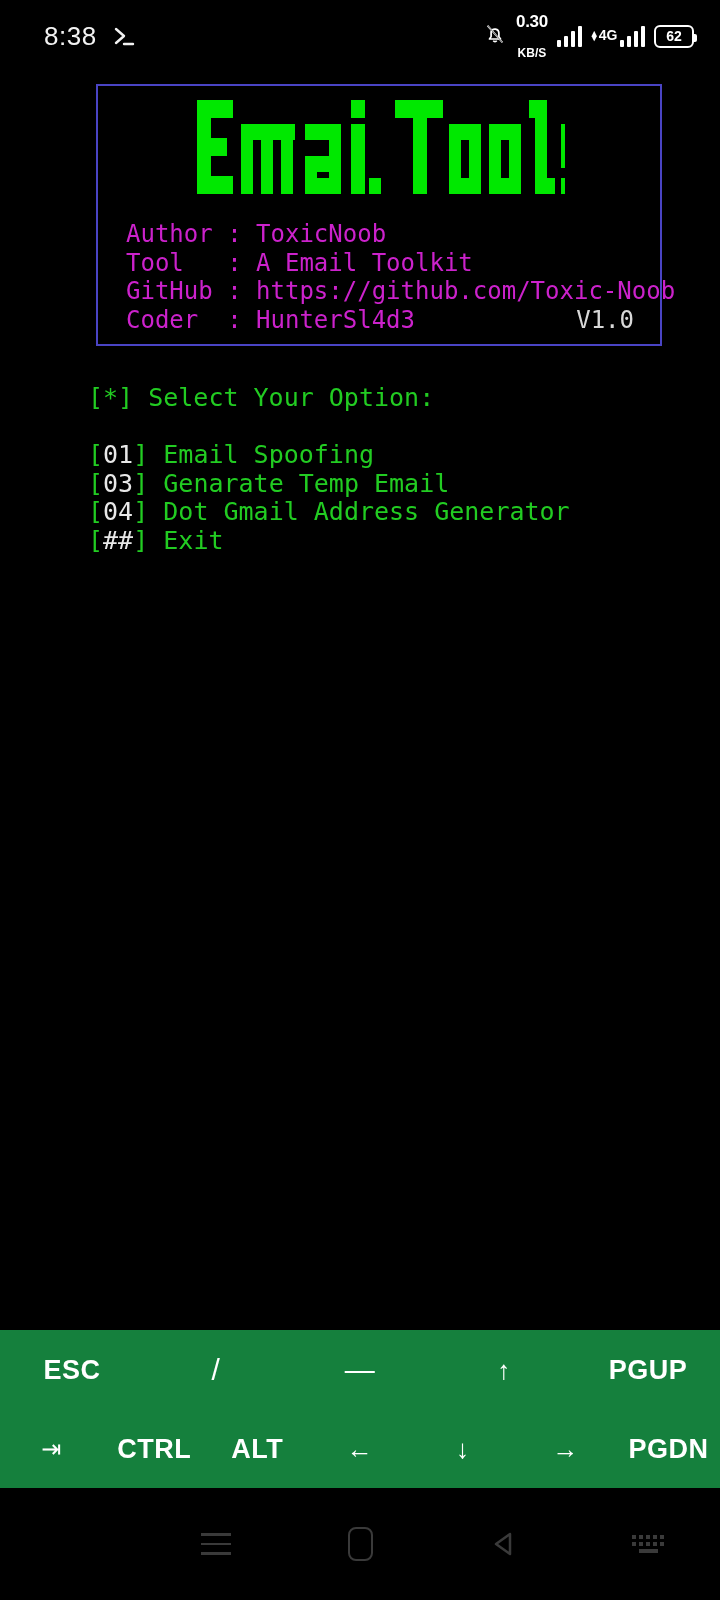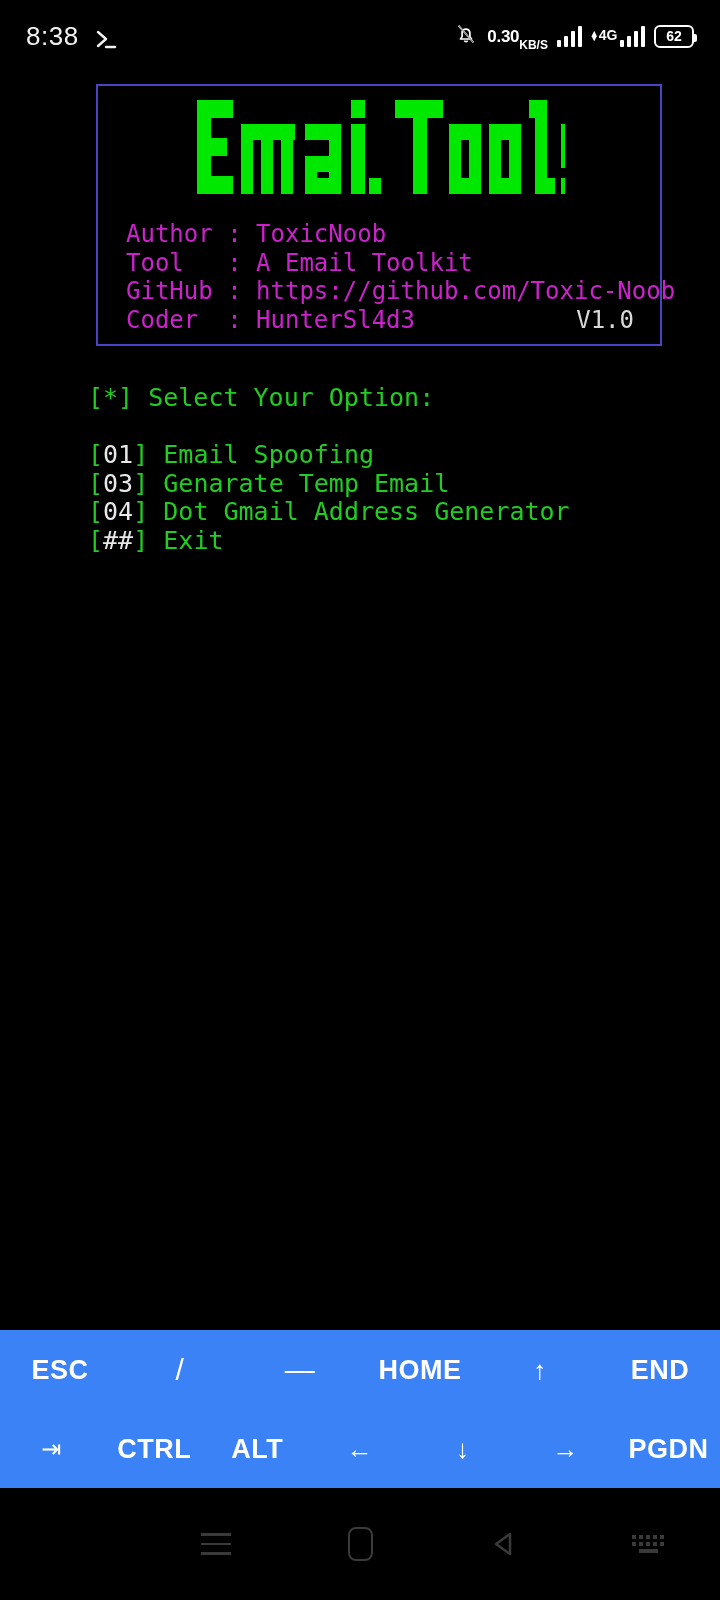--- a/index.html
+++ b/index.html
@@ -10,29 +10,29 @@
     overflow:hidden;
   }
   #screen { position:relative; width:720px; height:1600px; background:#000; }
 
   
   .statusbar {
     position:absolute; top:0; left:0; width:720px; height:72px;
     display:flex; align-items:center; justify-content:space-between;
     padding:0 26px;
   }
-  .sb-left { display:flex; gap:14px; }
+  .sb-left { display:flex; align-items:center; gap:14px;margin-left:18px; }
   .sb-time {
     color:#f2f2f2; font-family:"Liberation Sans", sans-serif;
     font-size:26px; letter-spacing:.5px;
   }
   .sb-prompt { color:#f2f2f2; display:flex; align-items:flex-end; }
   .sb-right { display:flex; align-items:center; gap:9px; }
   .sb-speed {
-    display:flex; flex-direction:row; align-items:center; line-height:1;
+    display:flex; flex-direction:column; align-items:center; line-height:1;
     font-family:"Liberation Sans", sans-serif; color:#fff;
   }
   .sb-speed .num { font-size:17px; font-weight:bold; letter-spacing:-.3px; }
   .sb-speed .unit { font-size:12px; font-weight:bold; margin-top:17px; }
   .bars { display:flex; align-items:flex-end; gap:2.5px; height:22px; }
   .bars i { display:block; width:4.5px; background:#fff; border-radius:1px; }
   .bars i:nth-child(1){height:7px;} .bars i:nth-child(2){height:11px;}
   .bars i:nth-child(3){height:16px;} .bars i:nth-child(4){height:21px;}
   .net-group { display:flex; align-items:flex-end; gap:2px; }
   .net-label {
@@ -95,21 +95,21 @@
   .term-line .num { color:#e8e8e8; }
   .spacer { height:28.5px; }
   .cursor {
     display:inline-block; width:14px; height:25px;
     background:#b0b0b0; vertical-align:-5px; margin-left:4px;
   }
 
   
   .extrakeys {
     position:absolute; left:0; width:720px;
-    background:#3b82f6;
+    background:#15803d;
   }
   #extrakeys-row-1 { top:1330px; height:80px; }
   #extrakeys-row-2 { top:1410px; height:78px; }
   .keyrow { display:flex; width:720px; height:100%; }
   .key {
     flex:1; display:flex; align-items:center; justify-content:center;
     color:#fff; font-family:"Liberation Sans", sans-serif;
     font-size:27px; font-weight:bold; letter-spacing:.5px;
     user-select:none;
   }
@@ -270,23 +270,22 @@
       <div class="spacer"></div>
 
     </div>
   </div>
 
   <div class="extrakeys" id="extrakeys-row-1">
     <div class="keyrow">
       <div class="key">ESC</div>
       <div class="key sym">/</div>
       <div class="key sym">—</div>
-      <div class="key">HOME</div>
       <div class="key arrow">↑</div>
-      <div class="key">END</div>
+      <div class="key">PGUP</div>
     </div>
   </div>
 
   <div class="extrakeys" id="extrakeys-row-2">
     <div class="keyrow">
       <div class="key tabicon">⇥</div>
       <div class="key">CTRL</div>
       <div class="key">ALT</div>
       <div class="key arrow">←</div>
       <div class="key arrow">↓</div>

